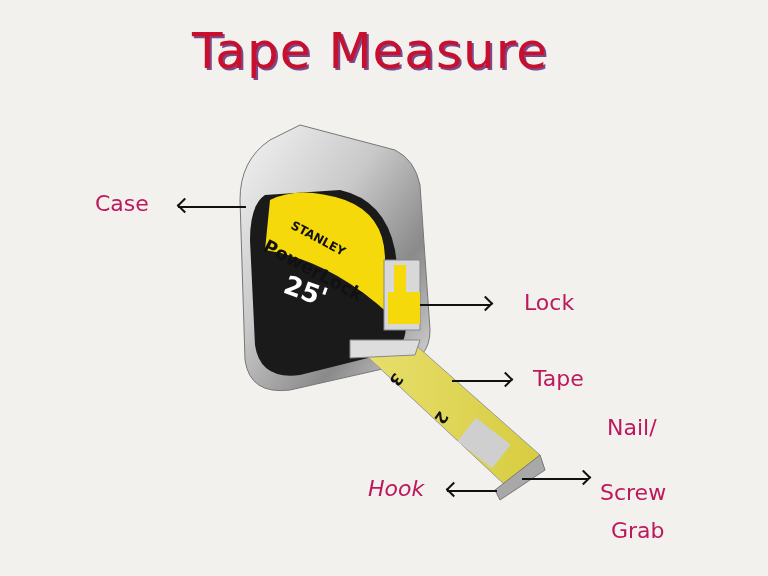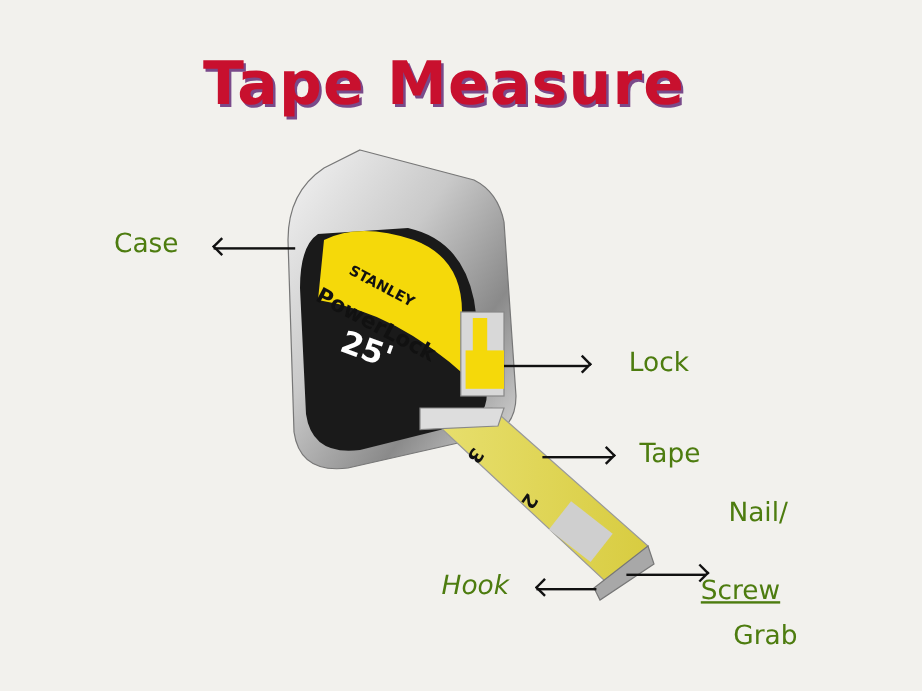--- a/index.html
+++ b/index.html
@@ -1,21 +1,21 @@
 <!DOCTYPE html>
 <html><head>
 <meta charset="utf-8">
 <style>
   html, body { margin:0; padding:0; }
   body { width:768px; height:576px; background:#f2f1ed; position:relative; overflow:hidden;
          font-family:"DejaVu Sans", sans-serif; }
   .title { position:absolute; left:150px; top:22px; width:440px; text-align:center;
-           font-size:50px; font-weight:bold; color:#c8102e; letter-spacing:1px;
-           text-shadow:2px 2px 0 #7a4a8a;margin-top:19px; }
-  .label { position:absolute; color:#4d7c0f; font-size:22px; font-weight:normal; }
+           font-size:50px; font-weight:normal; color:#c8102e; letter-spacing:1px;
+           text-shadow:2px 2px 0 #7a4a8a; }
+  .label { position:absolute; color:#be185d; font-size:22px; font-weight:normal; }
   svg { position:absolute; left:0; top:0; }
 </style>
 </head>
 <body>
 
 <div class="title">Tape Measure</div>
 
 <svg width="768" height="576">
   <defs>
     <linearGradient id="chrome" x1="0" y1="0" x2="1" y2="1">
@@ -66,14 +66,14 @@
 <div style="position:absolute; left:500px; top:374px; width:9px; height:9px; border-top:2px solid #111; border-right:2px solid #111; transform:rotate(45deg);"></div>
 <div class="label" style="left:533px; top:366px;">Tape</div>
 
 <div class="label" style="left:368px; top:476px;font-style:italic;">Hook</div>
 <div style="position:absolute; left:447px; top:490px; width:50px; height:2px; background:#111;"></div>
 <div style="position:absolute; left:448px; top:484px; width:9px; height:9px; border-left:2px solid #111; border-bottom:2px solid #111; transform:rotate(45deg);"></div>
 
 <div style="position:absolute; left:522px; top:478px; width:66px; height:2px; background:#111;"></div>
 <div style="position:absolute; left:578px; top:472px; width:9px; height:9px; border-top:2px solid #111; border-right:2px solid #111; transform:rotate(45deg);"></div>
 <div class="label" style="left:607px; top:415px;">Nail/</div>
-<div class="label" style="left:584px; top:480px;text-decoration:underline;">Screw</div>
+<div class="label" style="left:600px; top:480px;">Screw</div>
 <div class="label" style="left:611px; top:518px;">Grab</div>
 
 </body></html>

